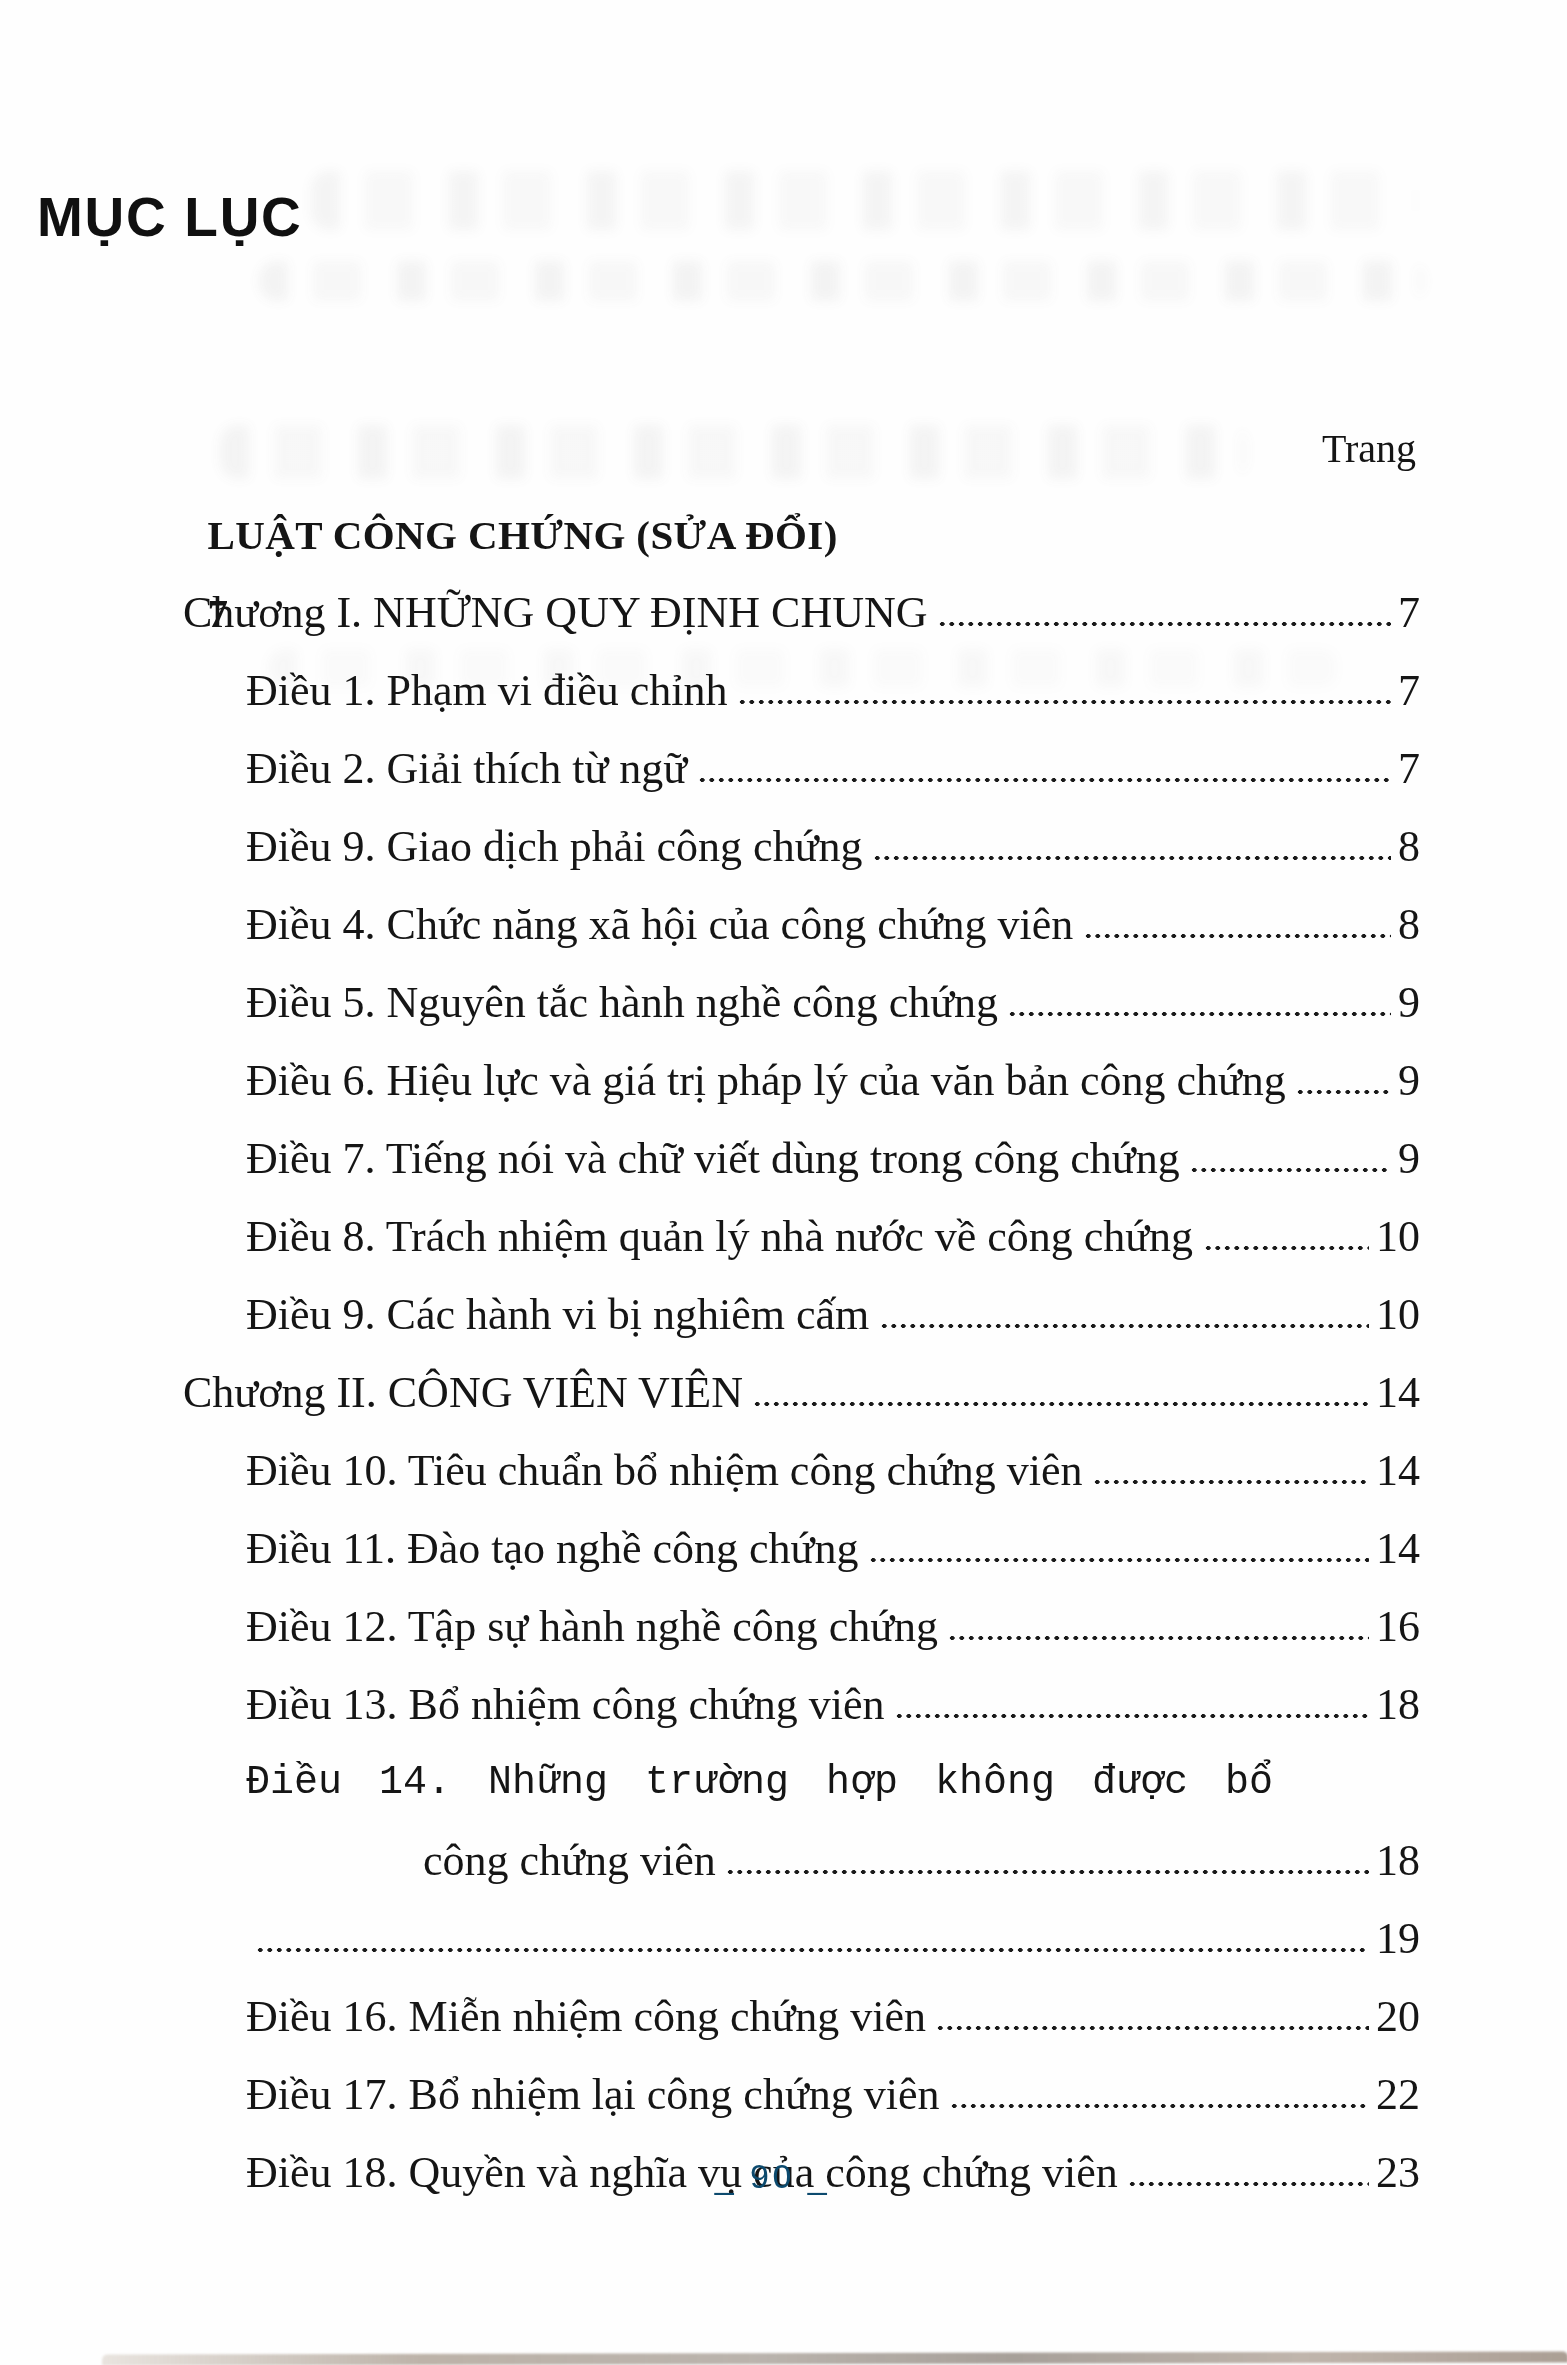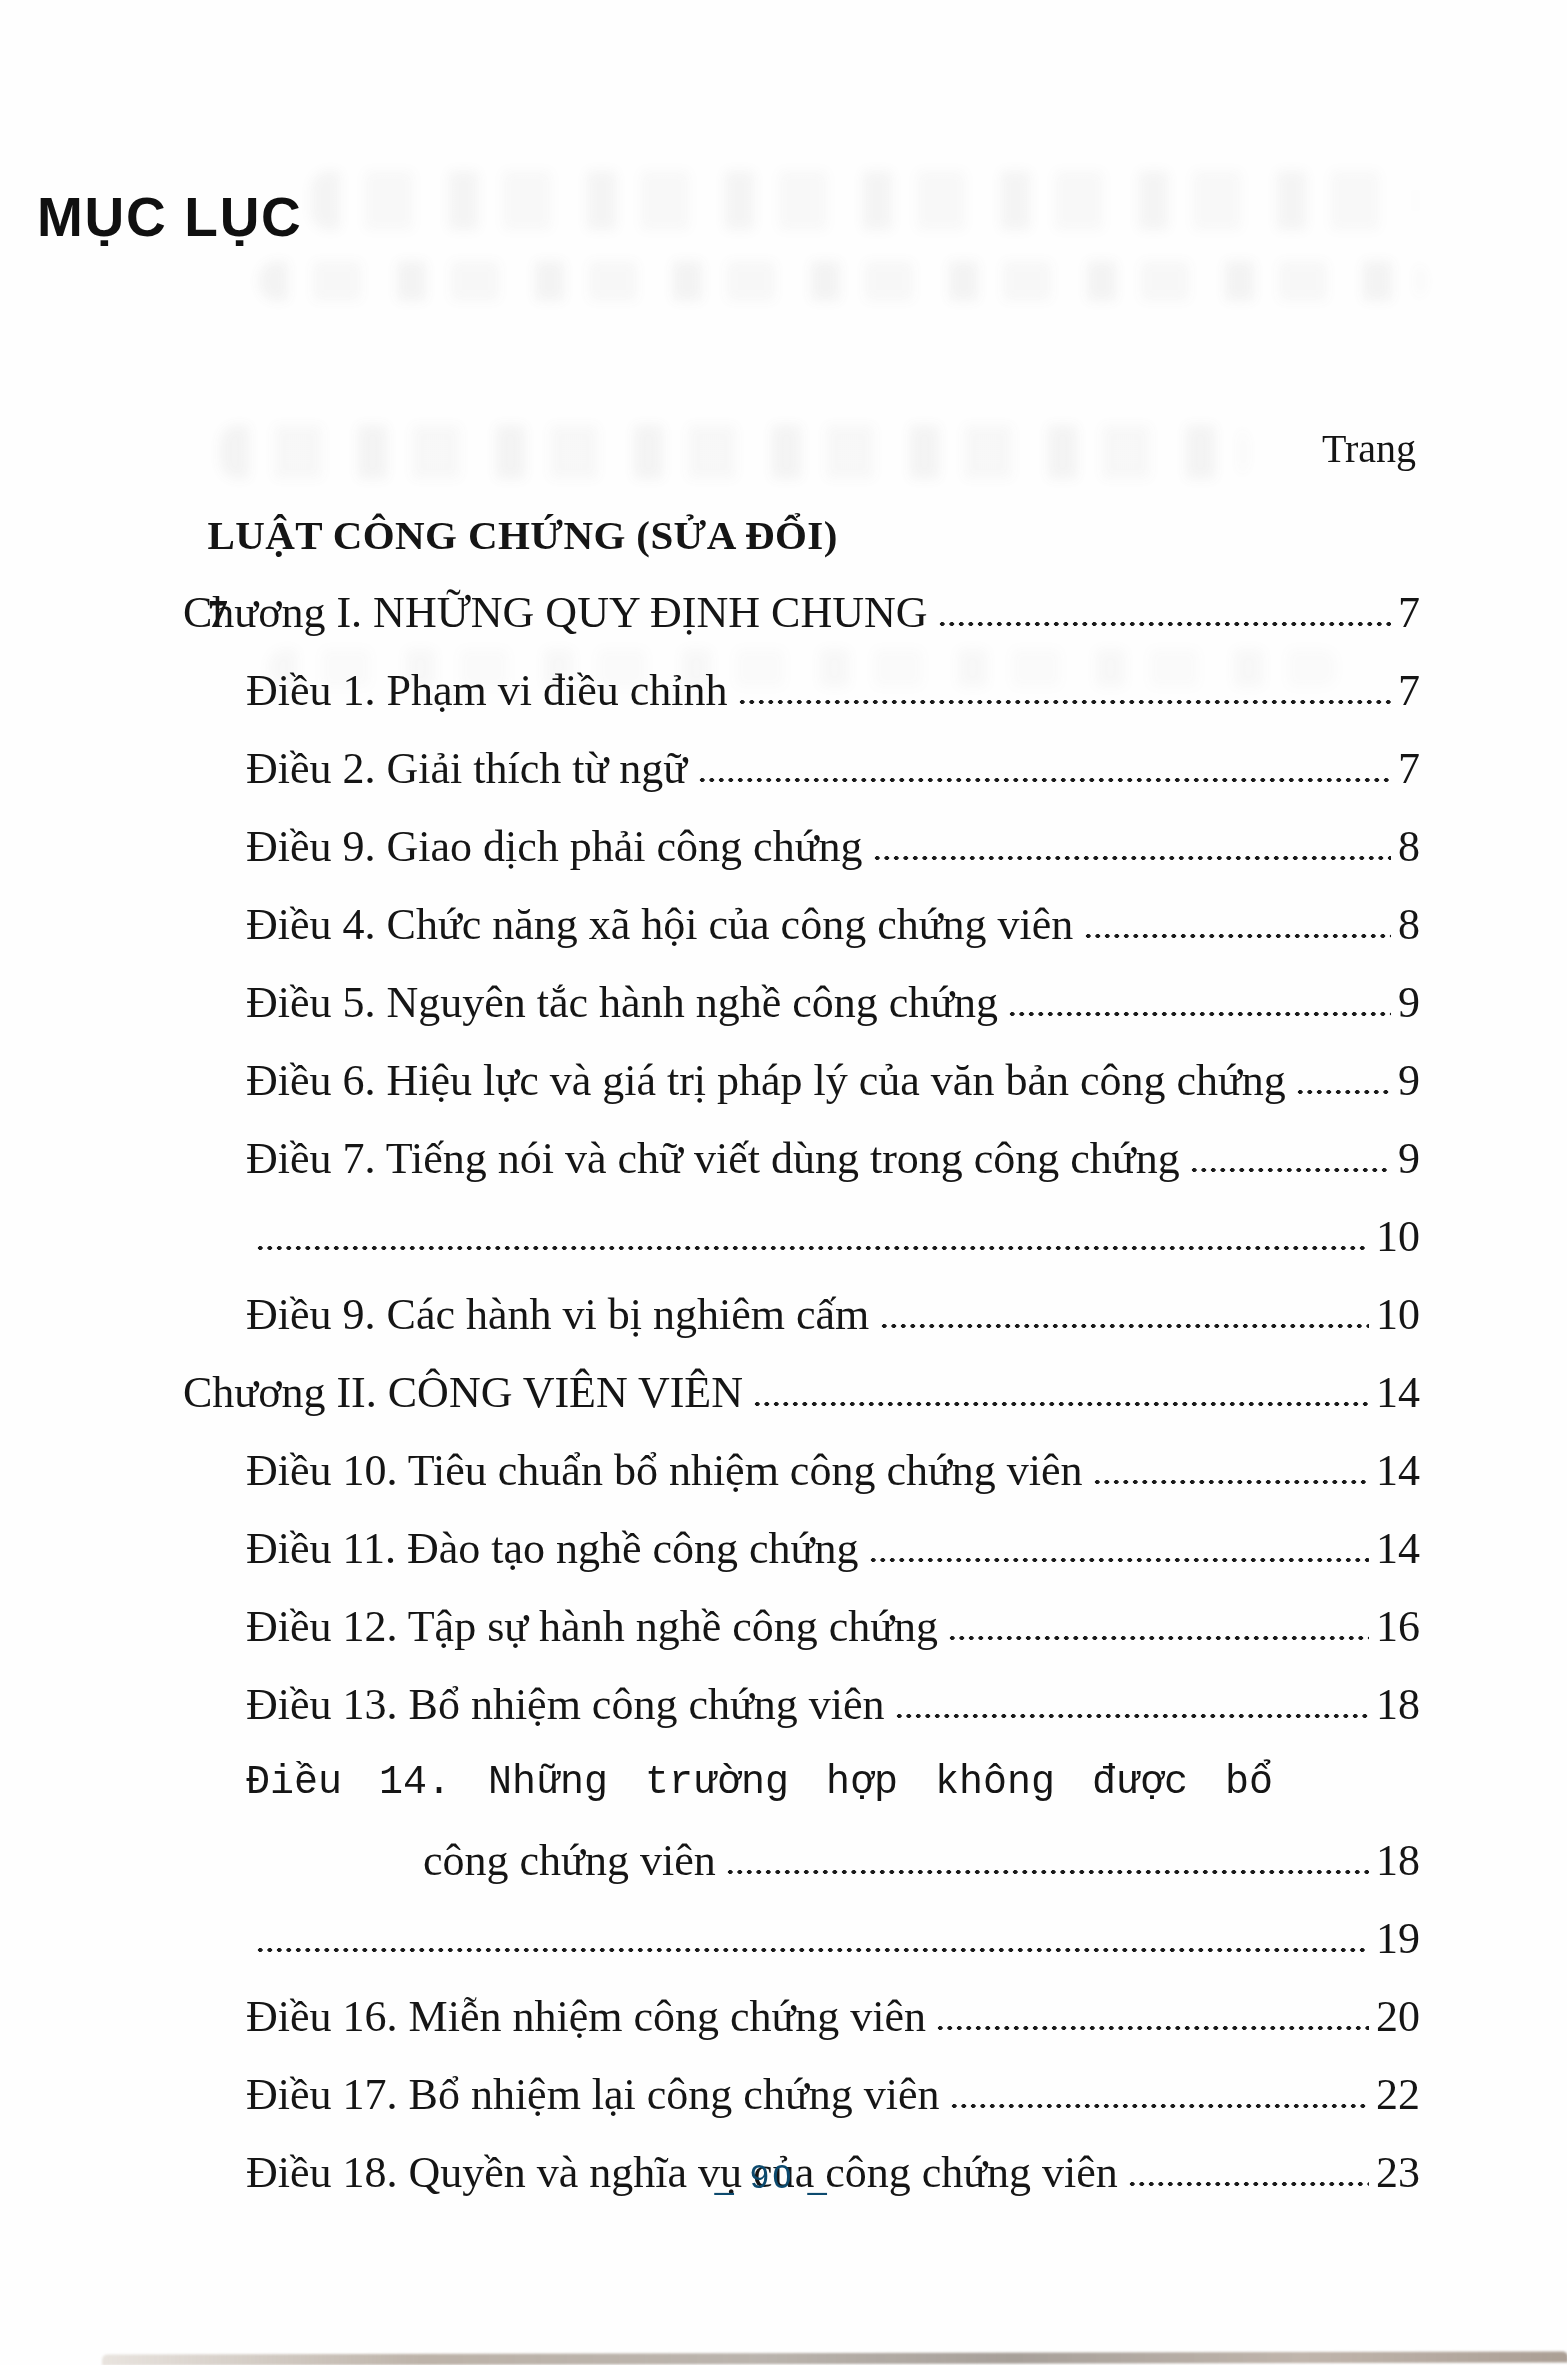--- a/index.html
+++ b/index.html
@@ -158,20 +158,21 @@
       <span>Điều 6. Hiệu lực và giá trị pháp lý của văn bản công chứng</span>
       <span class="leader"></span>
       <span class="page-num">9</span>
     </div>
     <div class="toc-row level-article">
       <span>Điều 7. Tiếng nói và chữ viết dùng trong công chứng</span>
       <span class="leader"></span>
       <span class="page-num">9</span>
     </div>
     <div class="toc-row level-article">
+      <span>Điều 8. Trách nhiệm quản lý nhà nước về công chứng</span>
       <span class="leader"></span>
       <span class="page-num">10</span>
     </div>
     <div class="toc-row level-article">
       <span>Điều 9. Các hành vi bị nghiêm cấm</span>
       <span class="leader"></span>
       <span class="page-num">10</span>
     </div>
     <div class="toc-row level-chapter">
       <span>Chương II. CÔNG VIÊN VIÊN</span>

